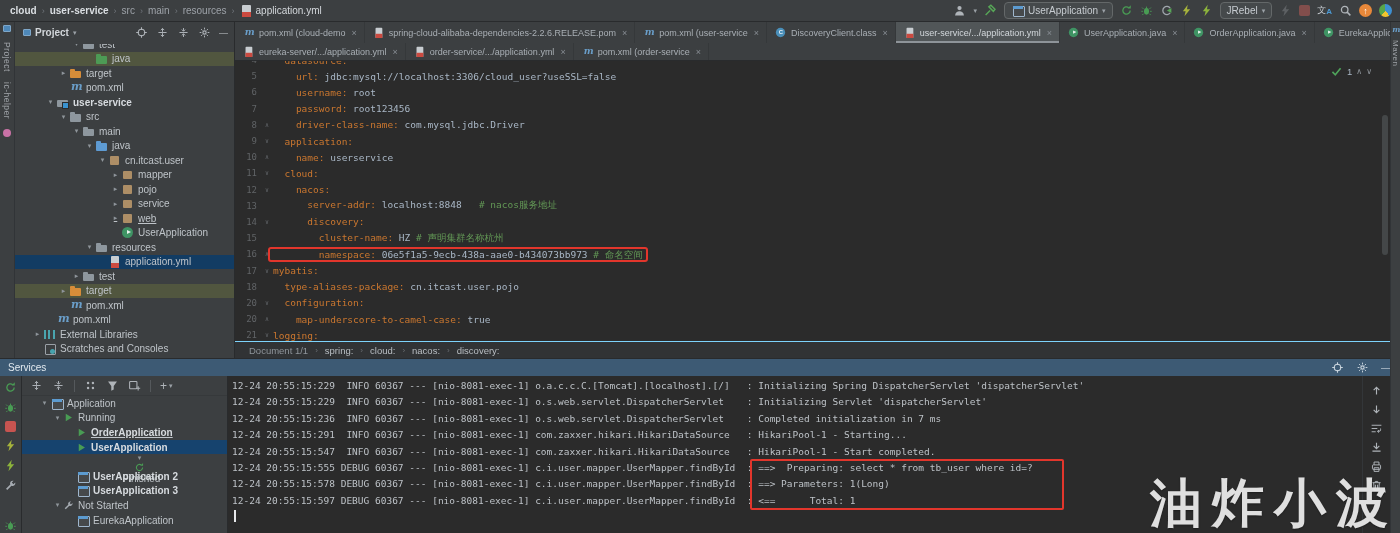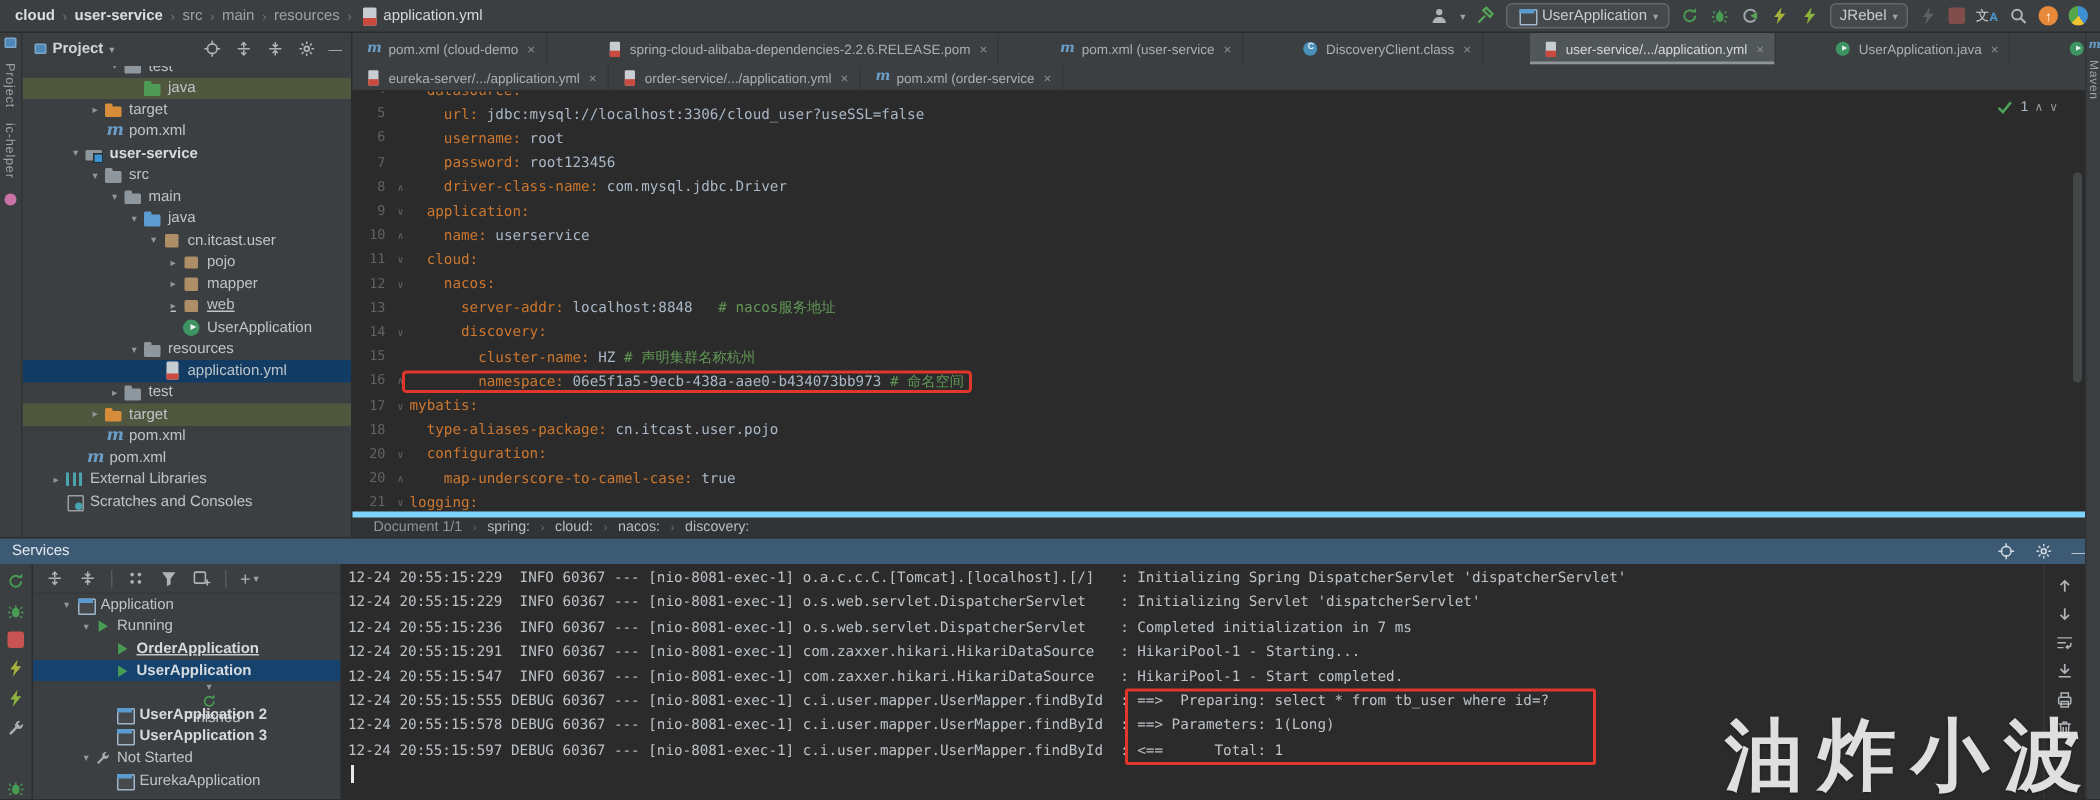--- a/index.html
+++ b/index.html
@@ -58,21 +58,21 @@
   .fic-class-blue::after { content:"C"; position:absolute; left:4.5px; top:1.5px; color:#EAF1F5; font:bold 7px "Liberation Sans",sans-serif; }
   .fic-lib::before { content:""; position:absolute; left:1px; top:2px; width:11px; height:9px; background:repeating-linear-gradient(90deg,#4AA5AF 0 2px,transparent 2px 4.5px); }
   .fic-scratch::before { content:""; position:absolute; left:2px; top:2px; width:9px; height:9px; border:1px solid #9AA0A6; border-radius:1px; }
   .fic-scratch::after { content:""; position:absolute; right:1px; bottom:1px; width:5px; height:5px; border-radius:50%; background:#47A3AD; }
   .fic-app::before { content:""; position:absolute; left:1.5px; top:2px; width:10px; height:9px; border:1px solid #9FB6CC; background:#46494B; border-radius:1px; }
   .fic-app::after { content:""; position:absolute; left:1.5px; top:2px; width:10px; height:3px; background:#5C9BD0; }
 
   
   #tabs { left:235px; top:22px; width:1155px; height:39px; background:#3C3F41; }
   .tabrow { display:flex; align-items:stretch; overflow:hidden; }
-  #tabrow1 { height:21px;gap:31px; }
+  #tabrow1 { height:21px; }
   #tabrow2 { height:18px; border-bottom:1px solid #292B2D; }
   .tab { display:flex; align-items:center; gap:4px; padding:0 7px; font-size:9px; color:#A9AFB5; white-space:nowrap; border-right:1px solid #35383A; flex:none; }
   .tab.active { background:#515658; color:#D3D8DC; box-shadow:inset 0 -2px 0 #8E9499; }
   .tab .fic { transform:scale(.85); }
   .tclose { color:#878D93; font-size:9px; margin-left:2px; }
   .tclose::before { content:"×"; }
 
   
   #editor { left:235px; top:61px; width:1155px; height:280px; background:#2B2B2B; overflow:hidden; }
   #codewrap { position:absolute; top:-9px; left:0; right:0; }
@@ -82,21 +82,21 @@
   .ltext { white-space:pre; }
   .ykey { color:#CB772F; }
   .yval { color:#A9B7C6; }
   .ycmt { color:#629755; }
   .redbox { display:inline-block; border:2px solid #E2362C; border-radius:3px; padding:0 3px; margin-left:-5px; line-height:11.5px; }
   #inspect { position:absolute; top:4px; right:18px; display:flex; align-items:center; gap:4px; color:#A9B7C6; font-size:9.5px; }
   #inspect .updn { color:#8F959B; font-size:8px; }
   #escroll { position:absolute; right:2px; top:54px; width:6px; height:140px; background:#5A5E61; opacity:.55; border-radius:3px; }
 
   
-  #ebreadcrumb { left:235px; top:341px; width:1155px; height:17px; background:#313335; border-top:4px solid #7dd3fc; display:flex; align-items:center; padding-left:14px; gap:7px; font-size:9.5px; color:#9DA2A8; }
+  #ebreadcrumb { left:235px; top:341px; width:1155px; height:17px; background:#313335; border-top:1px solid #7dd3fc; display:flex; align-items:center; padding-left:14px; gap:7px; font-size:9.5px; color:#9DA2A8; }
   #ebreadcrumb .bc-item { color:#B9BEC3; }
   #ebreadcrumb .bc-item.first { color:#8F959B; }
   #ebreadcrumb .bc-sep { color:#6A6E73; font-size:8px; }
 
   
   #svc-header { left:0; top:358px; width:1400px; height:18px; background:#3D5A74; border-top:1px solid #292B2D; display:flex; align-items:center; padding:0 10px 0 8px; color:#E2E9EF; font-size:10px; }
   #svc-header .sh-icons { margin-left:auto; display:flex; gap:12px; align-items:center; }
   #svc-body { left:0; top:376px; width:1400px; height:157px; background:#2B2B2B; }
   #svc-strip { position:absolute; left:0; top:0; width:22px; height:157px; background:#3C3F41; border-right:1px solid #292B2D; display:flex; flex-direction:column; align-items:center; padding-top:5px; gap:7px; }
   #svc-left { position:absolute; left:22px; top:0; width:206px; height:157px; background:#3C3F41; border-right:1px solid #292B2D; overflow:hidden; }
@@ -306,26 +306,31 @@
           <span class="lbl">java</span>
         </div>
         <div class="trow" style="padding-left: 82px;">
           <span class="chev down"></span>
           <span class="fic fic-package"></span>
           <span class="lbl">cn.itcast.user</span>
         </div>
         <div class="trow" style="padding-left: 95px;">
           <span class="chev right"></span>
           <span class="fic fic-package"></span>
-          <span class="lbl">pojo</span>
+          <span class="lbl">mapper</span>
         </div>
         <div class="trow" style="padding-left: 95px;">
           <span class="chev right"></span>
           <span class="fic fic-package"></span>
-          <span class="lbl">mapper</span>
+          <span class="lbl">pojo</span>
+        </div>
+        <div class="trow" style="padding-left: 95px;">
+          <span class="chev right"></span>
+          <span class="fic fic-package"></span>
+          <span class="lbl">service</span>
         </div>
         <div class="trow" style="padding-left: 95px; text-decoration: underline;">
           <span class="chev right"></span>
           <span class="fic fic-package"></span>
           <span class="lbl">web</span>
         </div>
         <div class="trow" style="padding-left: 95px;">
           <span class="chev"></span>
           <span class="fic fic-class-run"></span>
           <span class="lbl">UserApplication</span>

